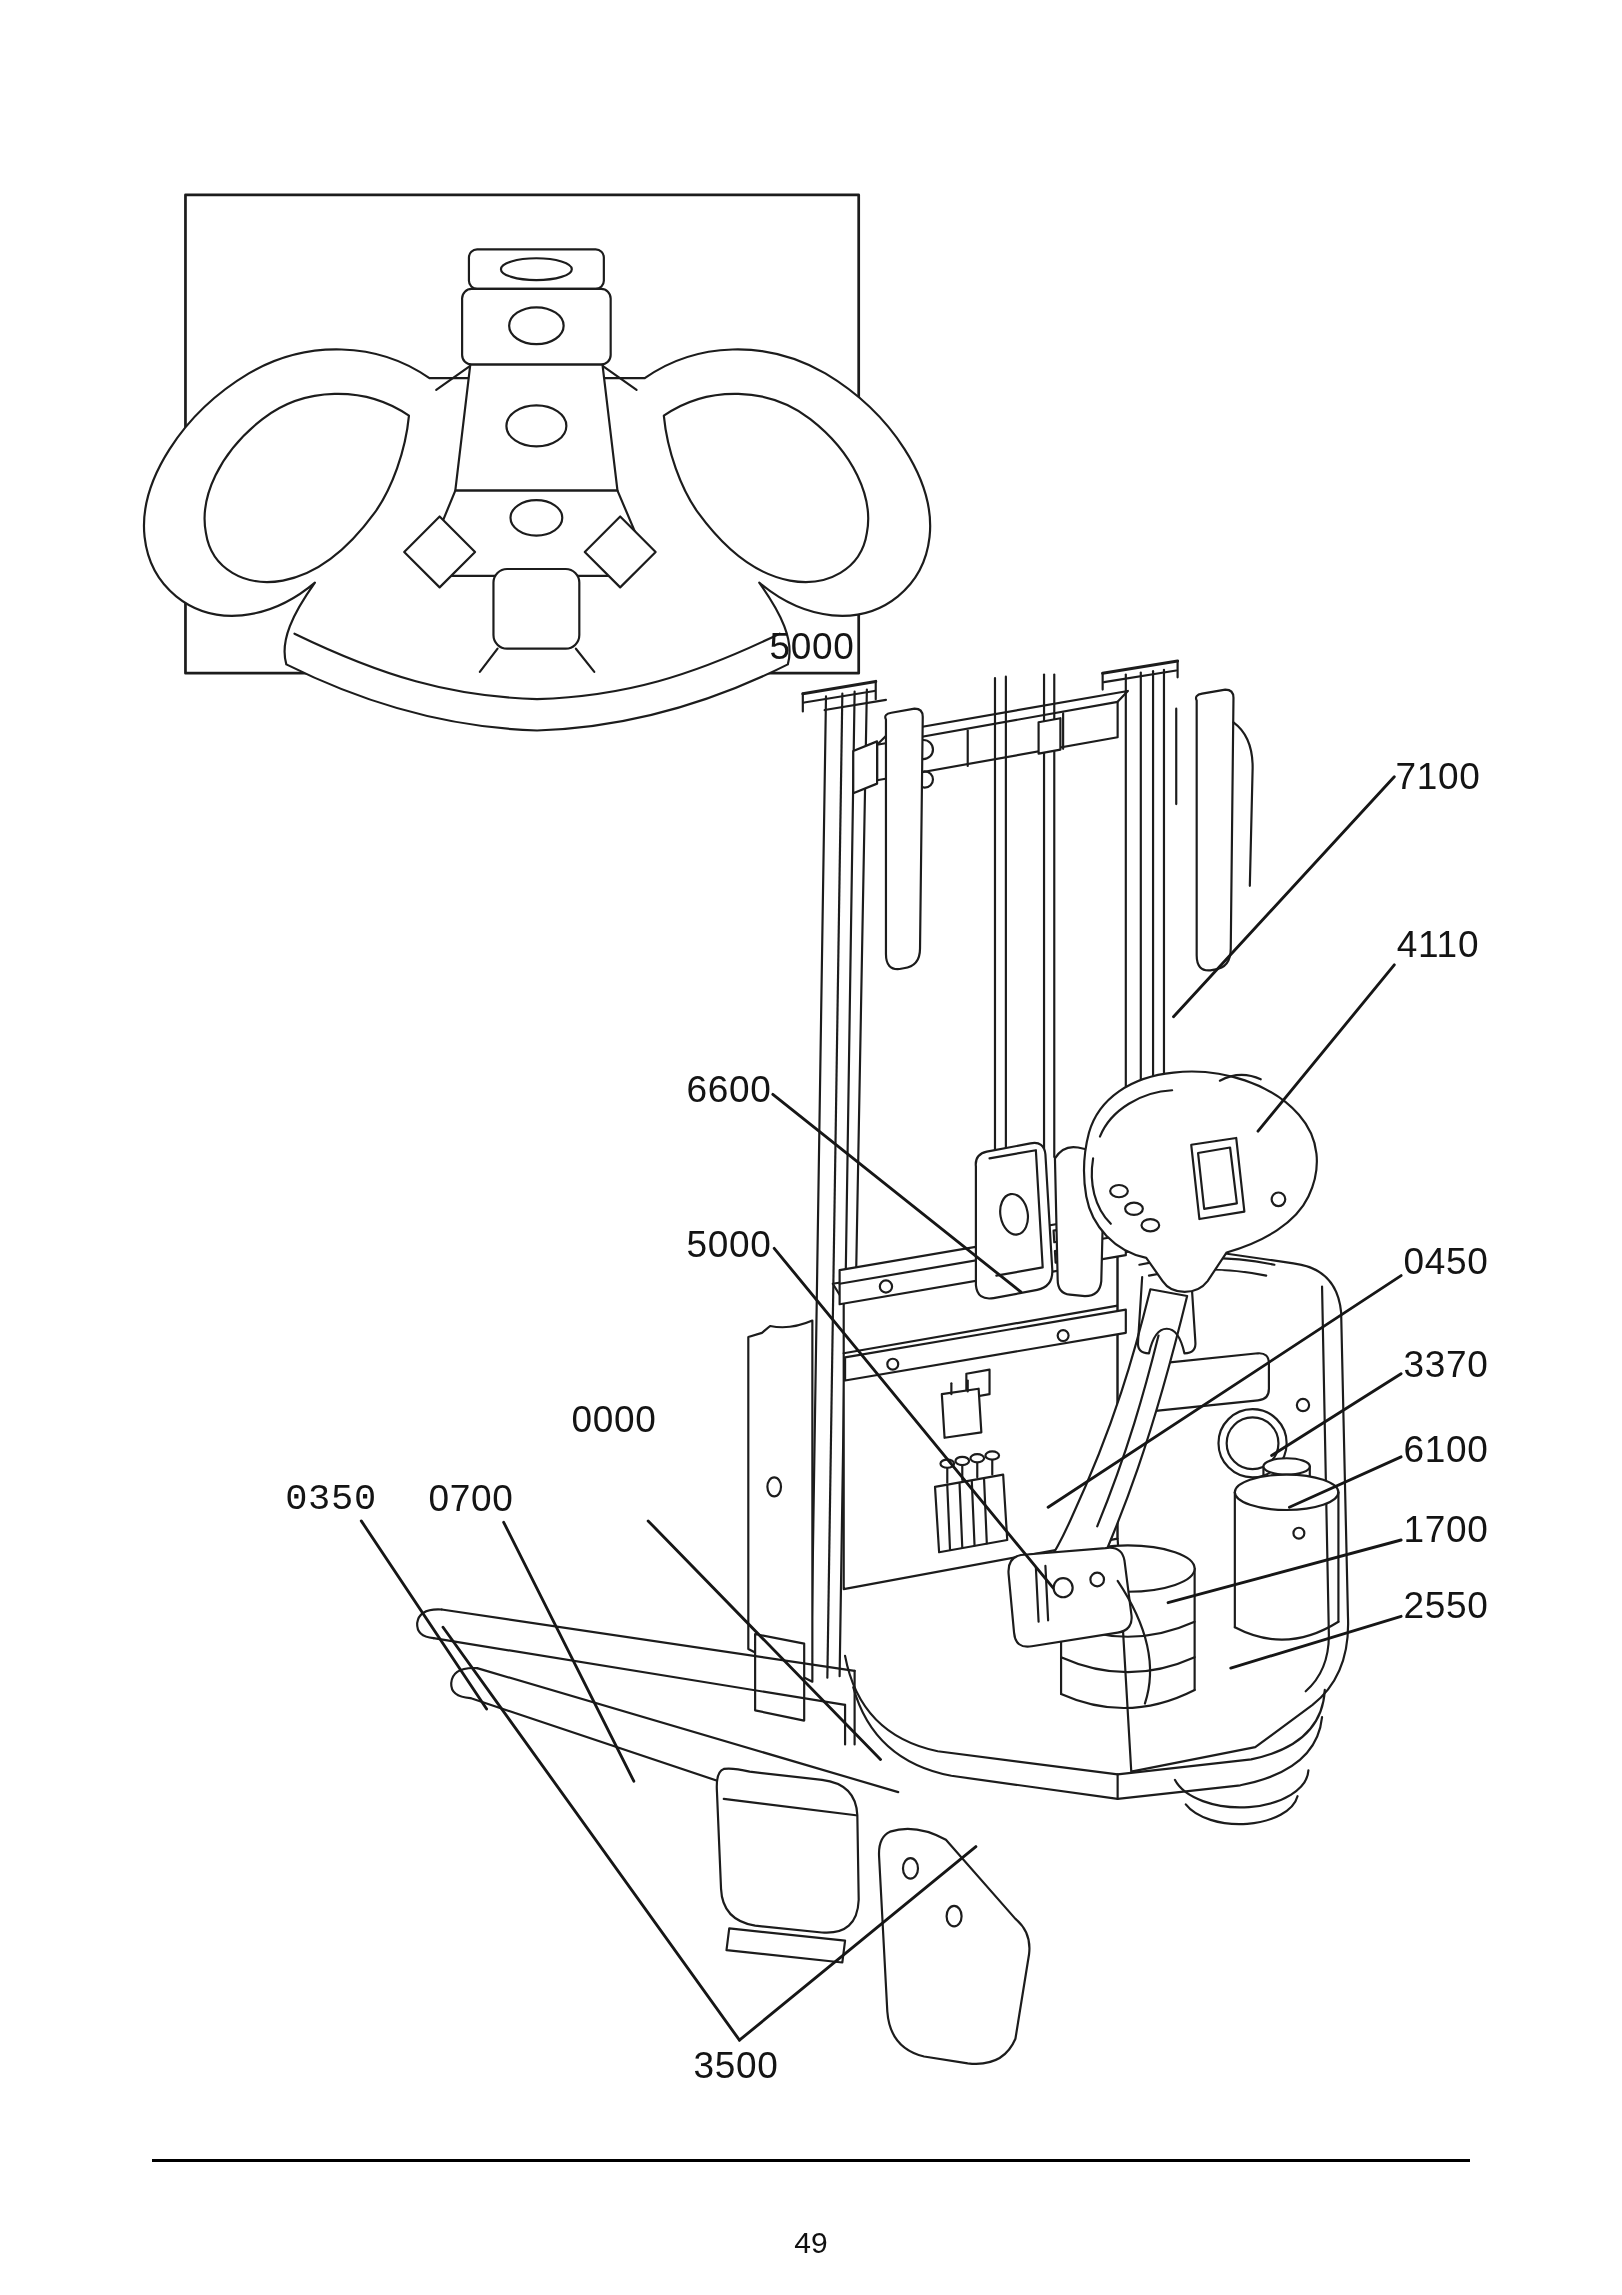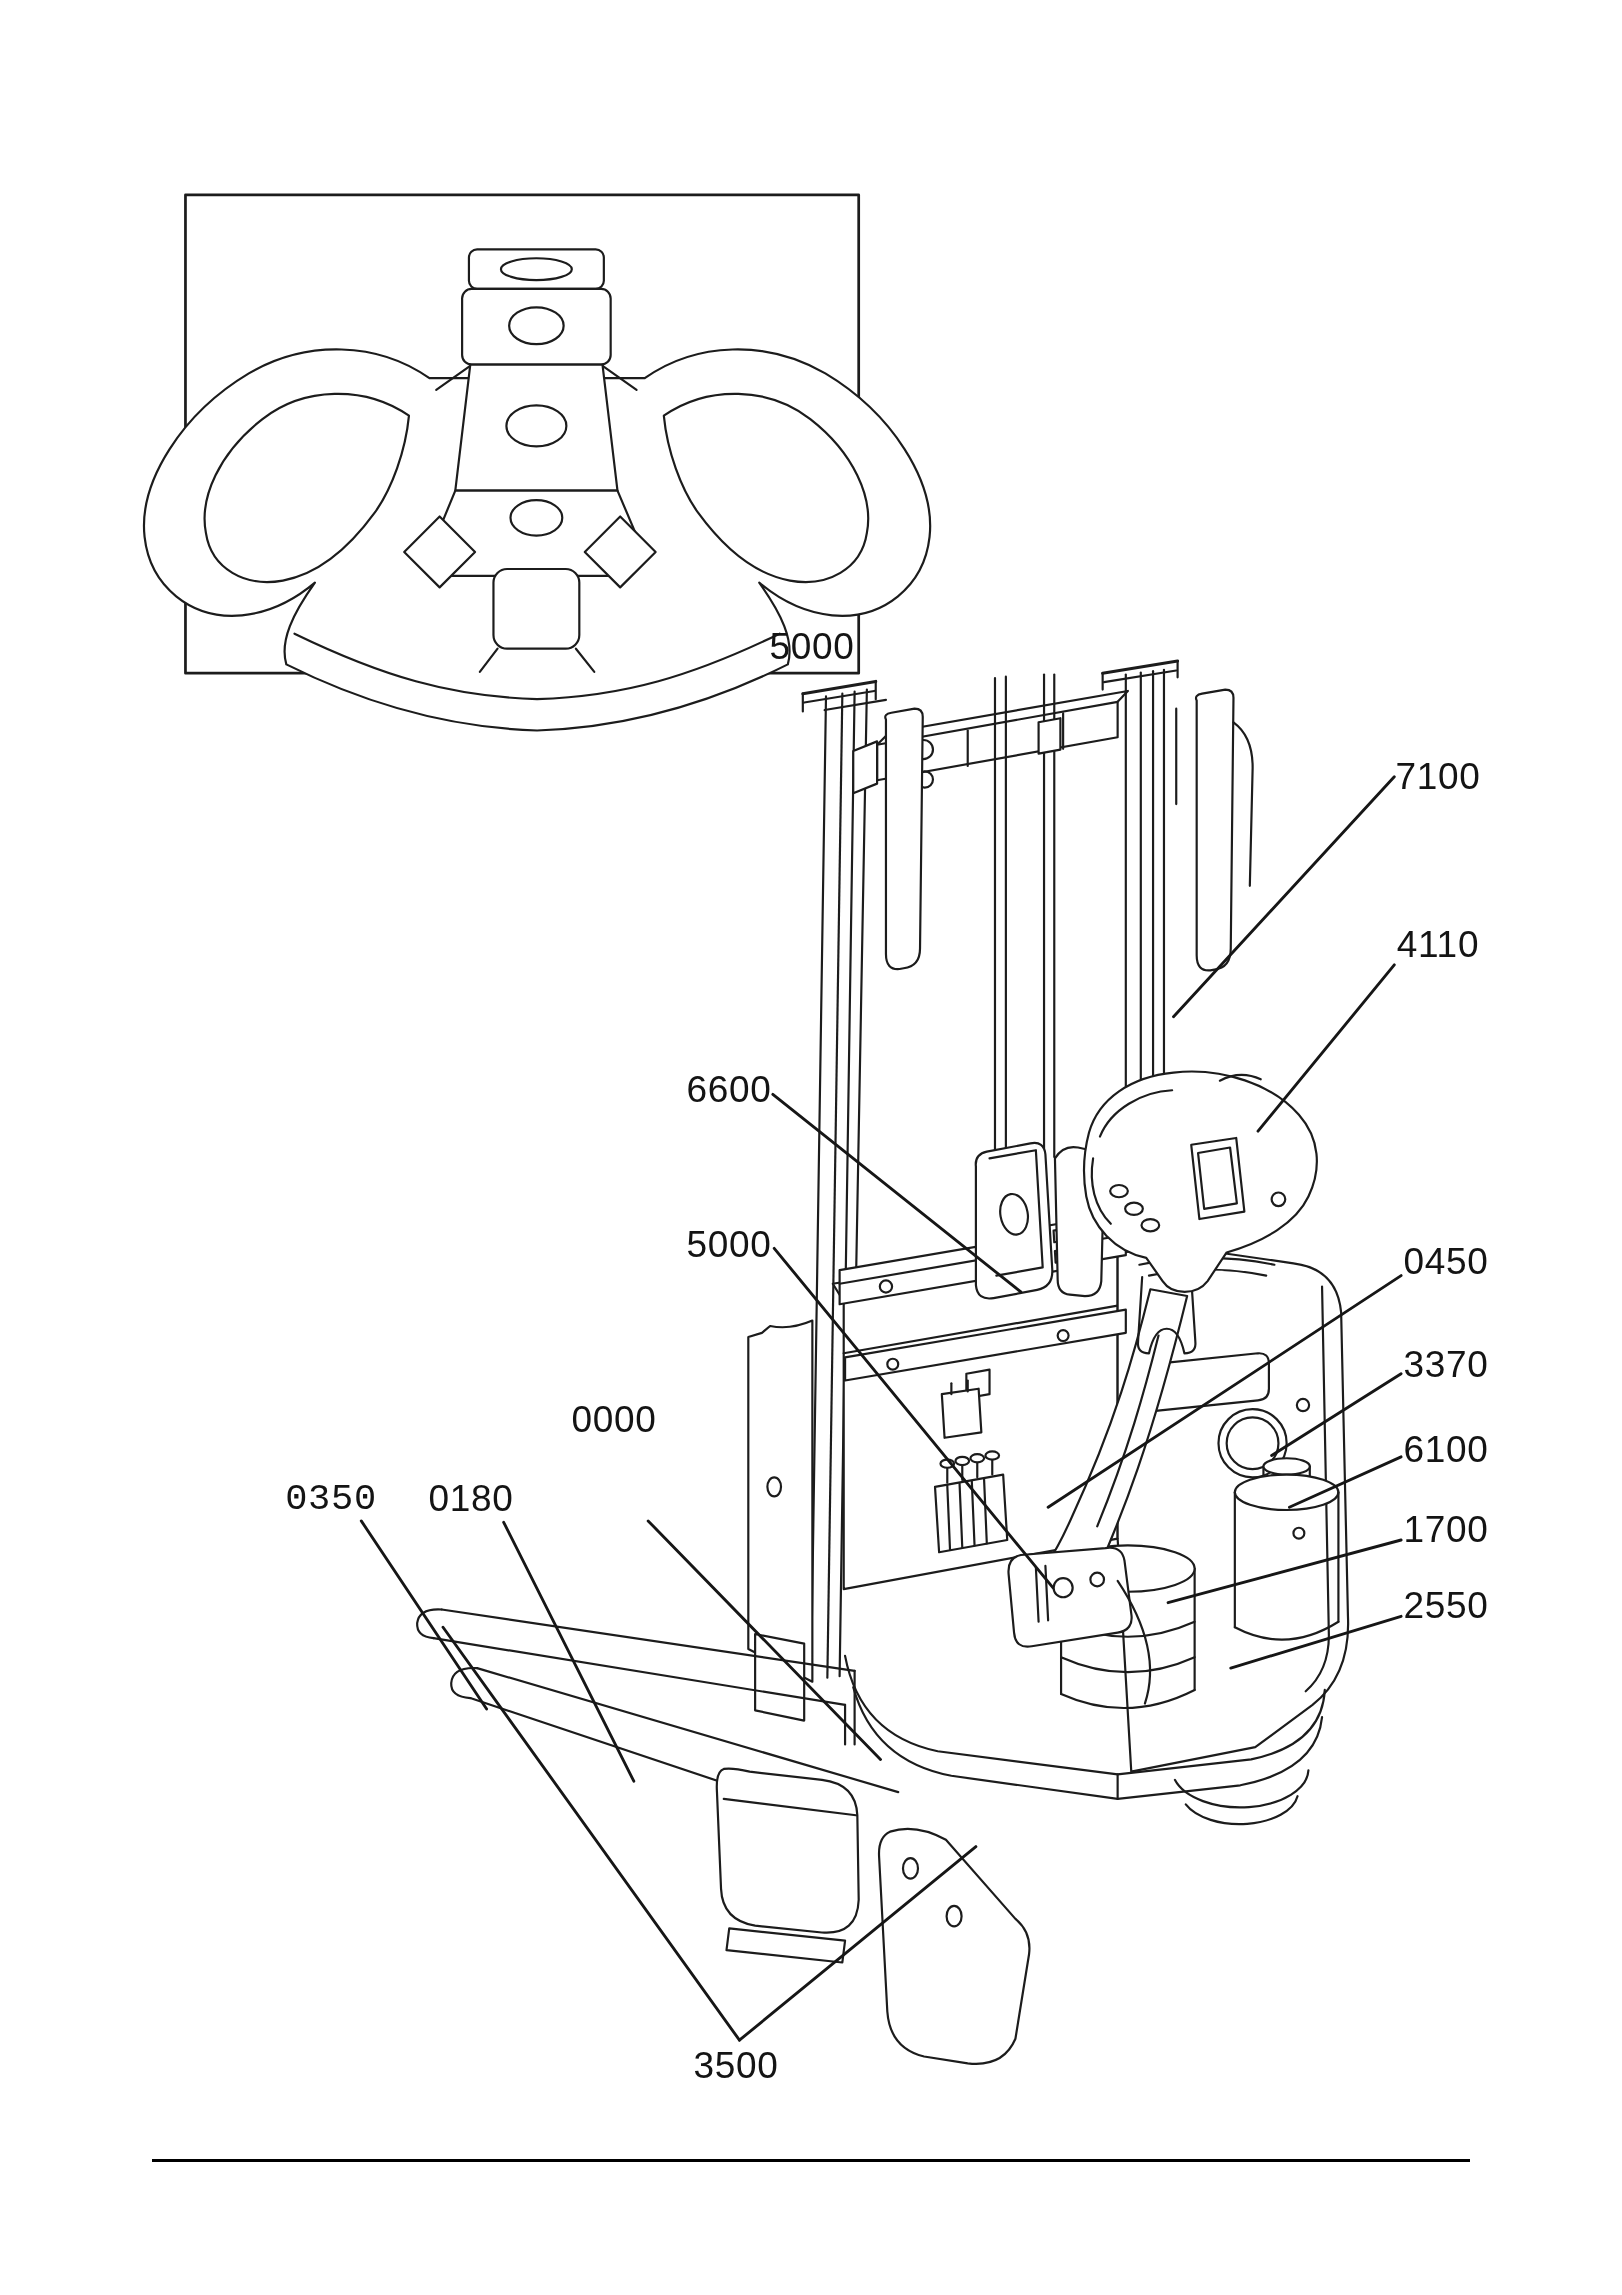--- a/index.html
+++ b/index.html
@@ -268,22 +268,23 @@
   <div class="callout" style="left:1438px;top:768px;margin-top:9px;">7100</div>
   <div class="callout" style="left:1438px;top:945px;">4110</div>
   <div class="callout" style="left:729px;top:1090px;">6600</div>
   <div class="callout" style="left:729px;top:1245px;">5000</div>
   <div class="callout" style="left:1446px;top:1262px;">0450</div>
   <div class="callout" style="left:1446px;top:1365px;">3370</div>
   <div class="callout" style="left:1446px;top:1450px;">6100</div>
   <div class="callout" style="left:1446px;top:1530px;">1700</div>
   <div class="callout" style="left:1446px;top:1606px;">2550</div>
   <div class="callout" style="left:331px;top:1499px;font-family:Liberation Mono, monospace;">0350</div>
-  <div class="callout" style="left:471px;top:1499px;">0180</div>
+  <div class="callout" style="left:471px;top:1499px;">0700</div>
   <div class="callout" style="left:614px;top:1420px;">0000</div>
   <div class="callout" style="left:736px;top:2066px;">3500</div>
 
   <div class="callout" style="left:812px;top:647px;">5000</div>
 
   <div class="footer-rule"></div>
+  <div class="footer-page">49</div>
 
 </div>
 
 
 </body></html>

